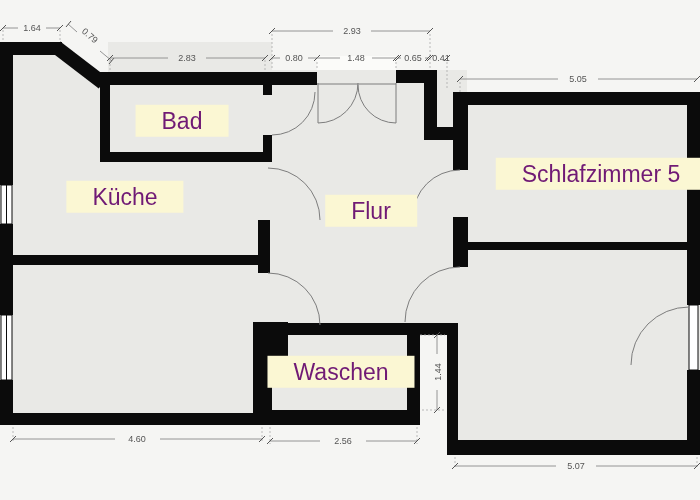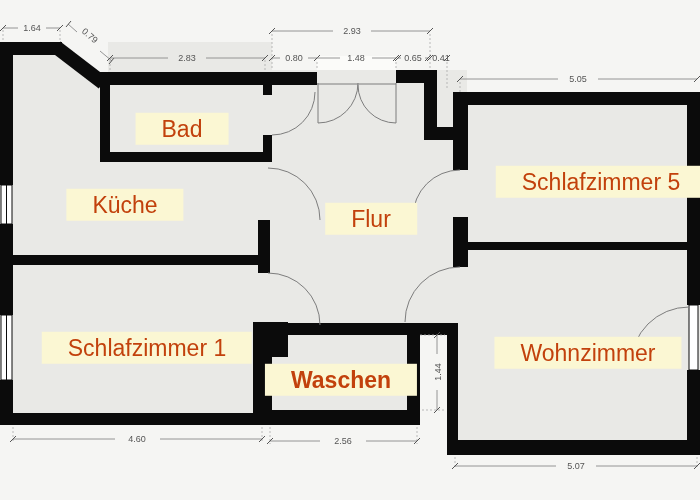--- a/index.html
+++ b/index.html
@@ -3,22 +3,22 @@
 <meta charset="utf-8">
 <style>
   html,body{margin:0;padding:0;background:#f5f5f3;}
   .plan{
     position:relative;width:700px;height:476px;overflow:hidden;
     background:#f5f5f3;font-family:"Liberation Sans",sans-serif;
   }
   .plan svg{position:absolute;left:0;top:0;}
   .room-label{
     position:absolute;transform:translate(-50%,-50%);
-    background:#fbf7d3;color:#c2410c;
-    font-size:23px;line-height:1.15;padding:3px 26px;white-space:nowrap;margin-top:8px;
+    background:#fbf7d3;color:#701a75;
+    font-size:23px;line-height:1.15;padding:3px 26px;white-space:nowrap;
   }
   .floor{fill:#e9e9e6;}
   .wall{fill:#0b0b0b;}
   .wall-line{stroke:#0b0b0b;}
   .win{fill:#ffffff;stroke:#0b0b0b;stroke-width:1;}
   .arc{fill:none;stroke:#7d7d7d;stroke-width:1;}
   .dim-line{stroke:#8a8a8a;stroke-width:0.9;}
   .dim-tick{stroke:#555;stroke-width:1;}
   .ext-line{stroke:#aaaaaa;stroke-width:0.8;stroke-dasharray:2,2;}
   .dim-text{fill:#555;font-size:9px;font-family:"Liberation Sans",sans-serif;text-anchor:middle;}
@@ -219,17 +219,15 @@
         <text class="dim-text" x="576" y="469">5.07</text>
       </g>
 
     </g>
   </svg>
 
   <div class="room-label" style="left:182px;top:121px;">Bad</div>
   <div class="room-label" style="left:371px;top:211px;">Flur</div>
   <div class="room-label" style="left:125px;top:197px;">Küche</div>
   <div class="room-label" style="left:601px;top:174px;">Schlafzimmer 5</div>
-  <div class="room-label" style="left:147px;top:340px;">Schlafzimmer 1</div>
-  <div class="room-label" style="left:341px;top:372px;font-weight:bold;">Waschen</div>
-  <div class="room-label" style="left:588px;top:345px;">Wohnzimmer</div>
+  <div class="room-label" style="left:341px;top:372px;">Waschen</div>
 
 </div>
 
 </body></html>

